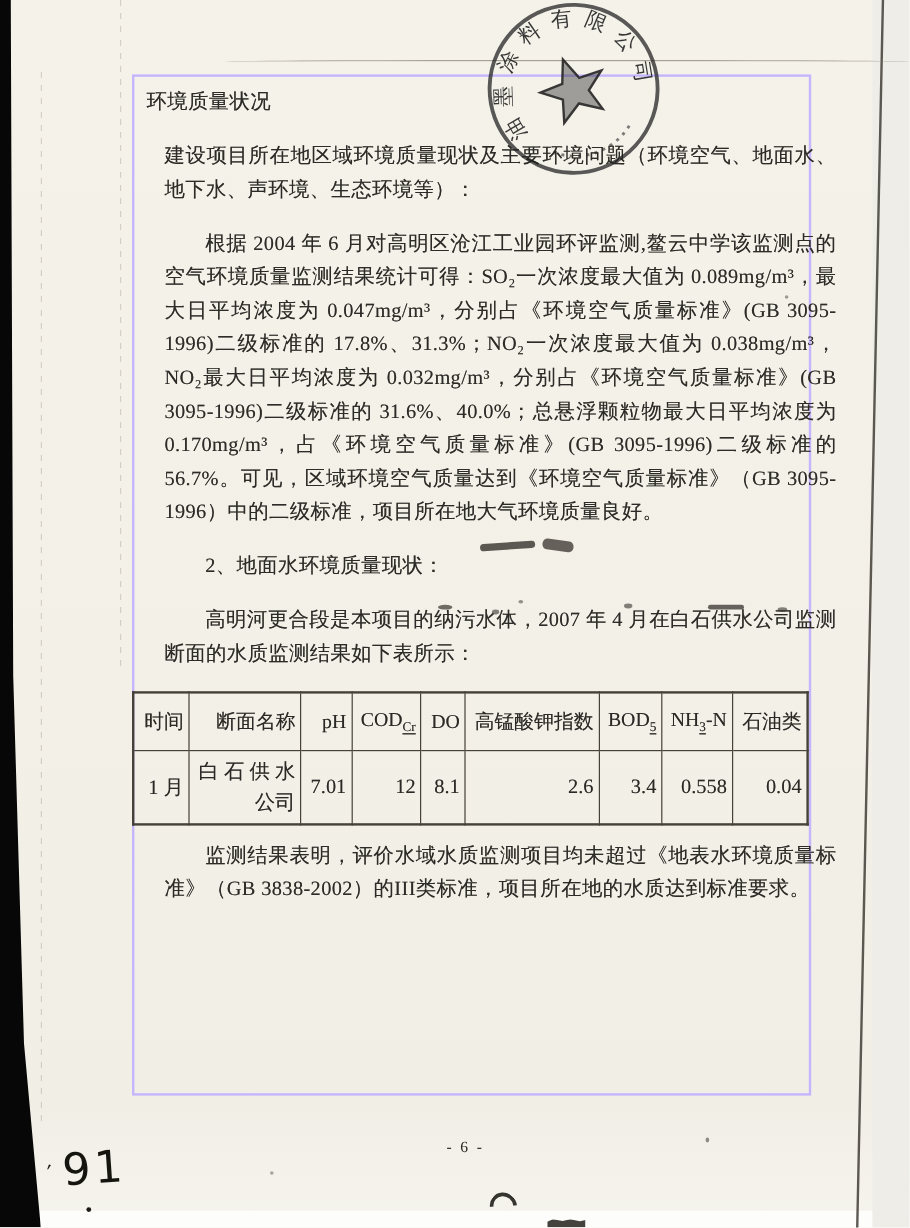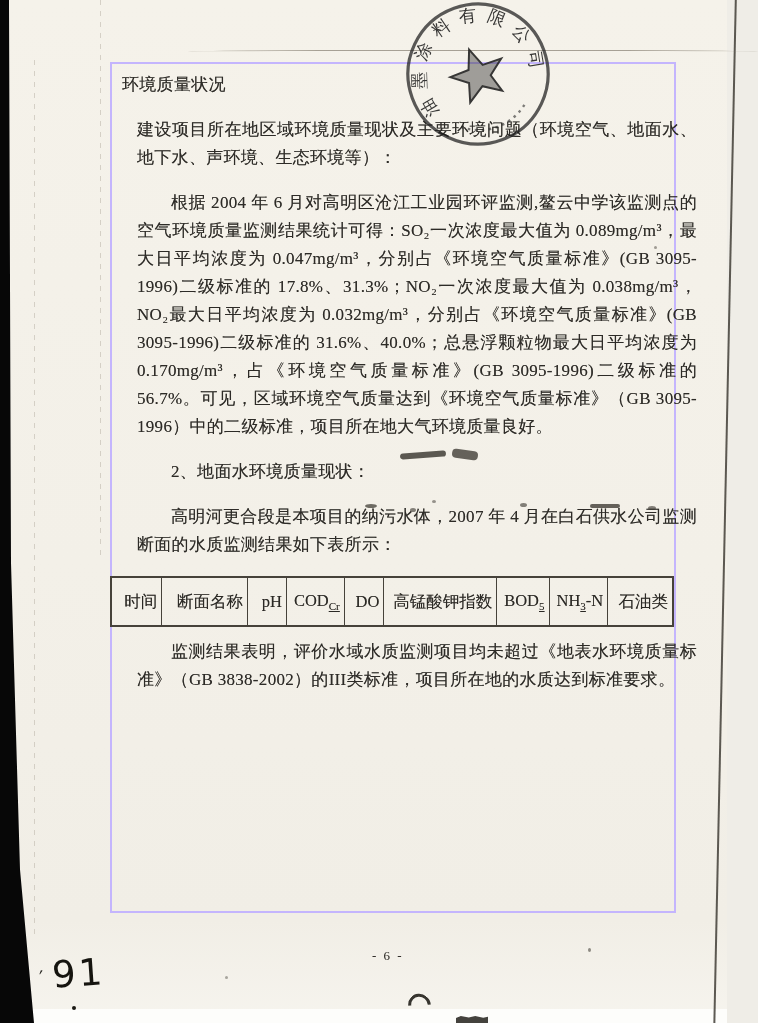--- a/index.html
+++ b/index.html
@@ -114,20 +114,34 @@
       <th><span>时间</span></th>
       <th><span>断面名称</span></th>
       <th><span>pH</span></th>
       <th><span>COD</span><sub>Cr</sub></th>
       <th><span>DO</span></th>
       <th><span>高锰酸钾指数</span></th>
       <th><span>BOD</span><sub>5</sub></th>
       <th><span>NH</span><sub>3</sub><span>-N</span></th>
       <th><span>石油类</span></th>
     </tr>
+    <tr>
+      <td>1 月</td>
+      <td class="wrap2">
+        <span>白 石 供 水</span><br>
+        <span>公司</span>
+      </td>
+      <td>7.01</td>
+      <td>12</td>
+      <td>8.1</td>
+      <td>2.6</td>
+      <td>3.4</td>
+      <td>0.558</td>
+      <td>0.04</td>
+    </tr>
   </tbody>
     </table>
 
   <p class="conclusion indent">监测结果表明，评价水域水质监测项目均未超过《地表水环境质量标准》（GB 3838-2002）的III类标准，项目所在地的水质达到标准要求。</p>
 </div>
 
 <svg class="stamp" viewBox="0 0 172 172">
   <circle cx="86" cy="86" r="70" fill="none" stroke="#1c1c1c" stroke-width="3.2" opacity="0.82"></circle>
   <path id="sealArc" d="M36.2,104.1 A53,53 0 1 1 135.8,104.1" fill="none"></path>
   <text font-size="17.5" fill="#1d1d1d" letter-spacing="9" font-family="Liberation Serif, serif">

